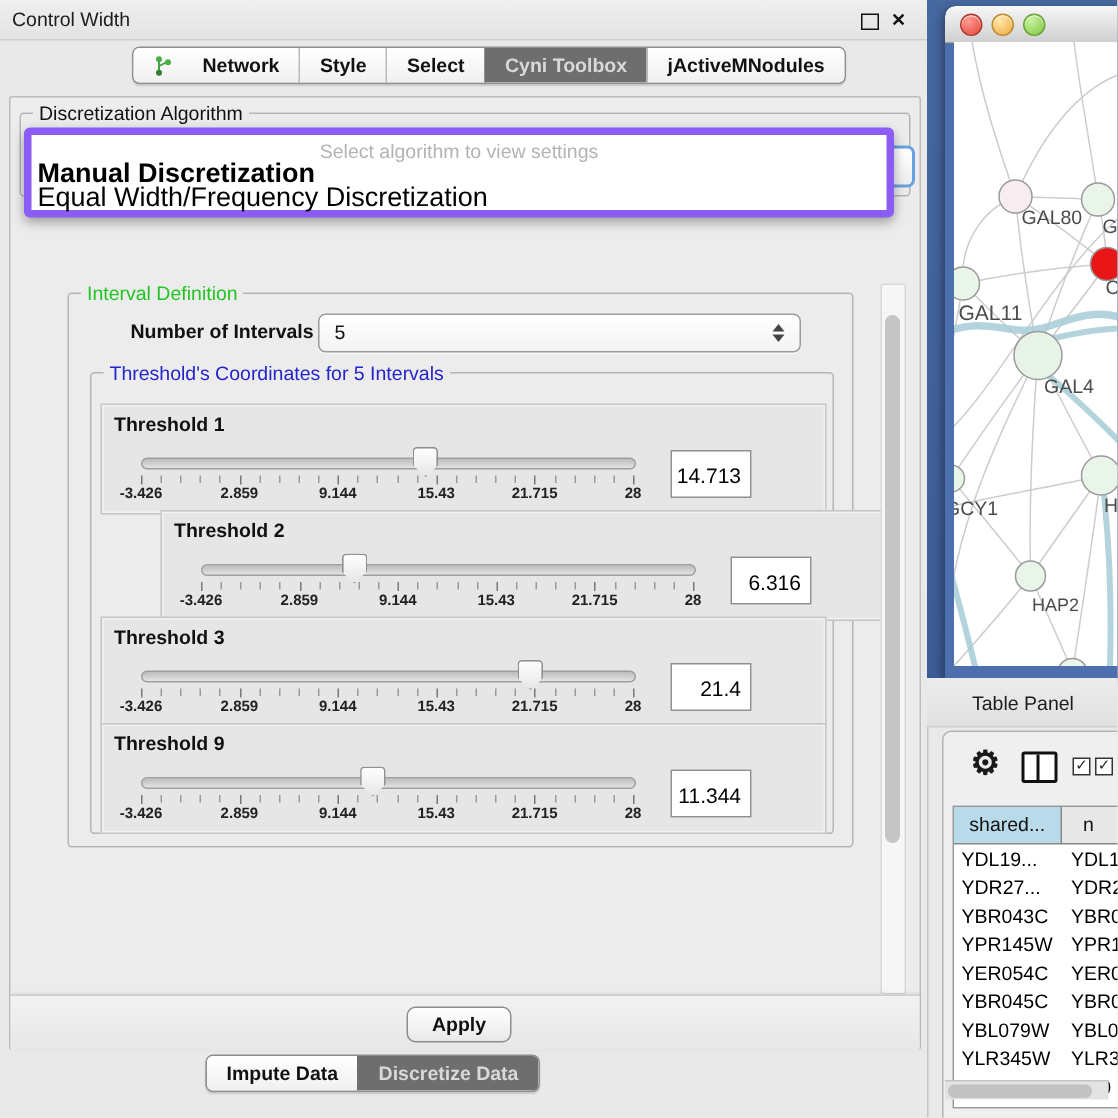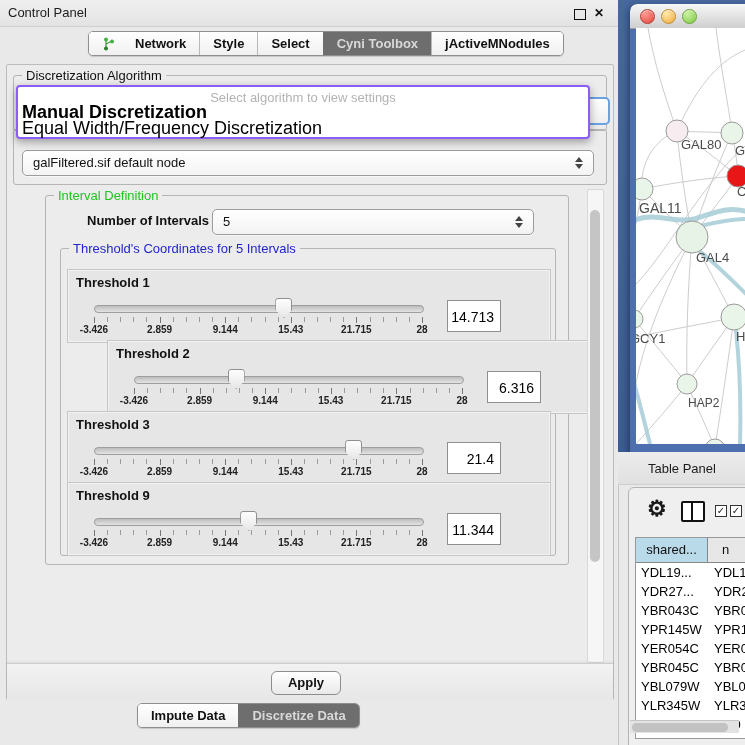--- a/index.html
+++ b/index.html
@@ -26,21 +26,21 @@
   .gtitle{position:absolute;top:-8px;left:8px;background:#ececec;padding:0 4px;font-size:13px;color:#111;}
   .gtitle.green{color:#21c521;}
   .gtitle.blue{color:#2424cc;}
   
   .combo{position:absolute;background:linear-gradient(#ffffff,#f3f3f3);border:1px solid #9c9c9c;border-radius:5px;font-size:13px;color:#111;line-height:24px;padding-left:10px;box-shadow:0 1px 0 rgba(255,255,255,.7);}
   .stepper{position:absolute;right:9px;top:50%;transform:translateY(-50%);width:9px;height:12px;}
   .stepper:before,.stepper:after{content:"";position:absolute;left:0;border-left:4.5px solid transparent;border-right:4.5px solid transparent;}
   .stepper:before{top:0;border-bottom:5px solid #444;}
   .stepper:after{bottom:0;border-top:5px solid #444;}
   
-  #algo-popup{position:absolute;left:9px;top:20px;width:570px;height:50px;background:#fff;border:2px solid #8b5cf6;border-radius:4px;box-shadow:0 3px 8px rgba(0,0,0,.35);z-index:40;}
+  #algo-popup{position:absolute;left:9px;top:20px;width:570px;height:50px;background:#fff;border:5px solid #8b5cf6;border-radius:4px;box-shadow:0 3px 8px rgba(0,0,0,.35);z-index:40;}
   #algo-popup .placeholder{display:block;text-align:center;color:#b3b3b3;font-size:13px;margin-top:3px;}
   #algo-popup .opt{display:block;font-size:18px;color:#000;padding:0 4px;line-height:15.5px;}
   #algo-popup .opt.first{font-weight:bold;}
   #algo-focus-combo{position:absolute;left:572px;top:32px;width:27px;height:24px;background:linear-gradient(#fff,#eee);border:2px solid #6aa1e0;border-radius:5px;z-index:5;}
   
   #scroll-area{position:absolute;left:6px;top:122px;width:594px;height:476px;overflow:hidden;}
   #main-vscroll{position:absolute;right:3px;top:2px;width:15px;height:472px;background:#f6f6f6;border:1px solid #d8d8d8;border-radius:2px;}
   #main-vscroll .thumb{position:absolute;left:1.5px;top:20px;width:10px;height:352px;background:#c5c5c5;border-radius:6px;}
   
   .thpanel{position:absolute;left:6px;width:482px;height:72px;background:#e6e6e6;border:1px solid #c6c6c6;box-shadow:inset 0 0 0 1px #f2f2f2;}
@@ -90,21 +90,21 @@
   .tp-cell.c2{flex:1;padding-left:6px;}
   #tp-hscroll{position:absolute;left:1px;bottom:13px;width:109px;height:12px;background:#e3e3e3;border-top:1px solid #c4c4c4;}
   #tp-hscroll .thumb{position:absolute;left:2px;top:1.5px;width:96px;height:9px;background:#c2c2c2;border-radius:5px;}
   .netlabel{fill:#4c4c4c;}
 </style>
 </head>
 <body>
 
 <div id="control-panel">
   <div id="cp-titlebar">
-    <span id="cp-title">Control Panel</span>
+    <span id="cp-title">Control Width</span>
     <span class="winbtn" id="cp-float"></span>
     <span class="winbtn" id="cp-close">✕</span>
   </div>
 
   <div id="top-tabs" class="tabgroup">
       <div class="tab">
         <svg width="13" height="14" viewBox="0 0 13 14">
           <line x1="4" y1="3" x2="4" y2="11" stroke="#3f9e3f" stroke-width="1.3"></line>
           <line x1="4" y1="7" x2="10" y2="4" stroke="#3f9e3f" stroke-width="1.3"></line>
           <circle cx="4" cy="2.5" r="2" fill="#49b049"></circle>
@@ -135,27 +135,20 @@
     <div id="algo-focus-combo"></div>
 
     <div id="algo-popup">
       <span class="placeholder">Select algorithm to view settings</span>
       <div id="algo-options">
           <div class="opt first">Manual Discretization</div>
           <div class="opt">Equal Width/Frequency Discretization</div>
         </div>
     </div>
 
-    <div class="group" style="left:6px;top:64px;width:592px;height:54px;">
-      <span class="gtitle">Table Data</span>
-      <div class="combo" style="left:8px;top:20px;width:560px;height:24px;">
-        <span>galFiltered.sif default node</span>
-        <span class="stepper"></span>
-      </div>
-    </div>
 
     <div id="scroll-area">
 
       <div class="group" style="left:32px;top:8px;width:522px;height:368px;">
         <span class="gtitle green">Interval Definition</span>
         <span style="position:absolute;left:41px;top:17px;font-size:13px;font-weight:bold;color:#111;">Number of Intervals</span>
         <div class="combo" style="left:166px;top:13px;width:310px;height:24px;">
           <span>5</span>
           <span class="stepper"></span>
         </div>

